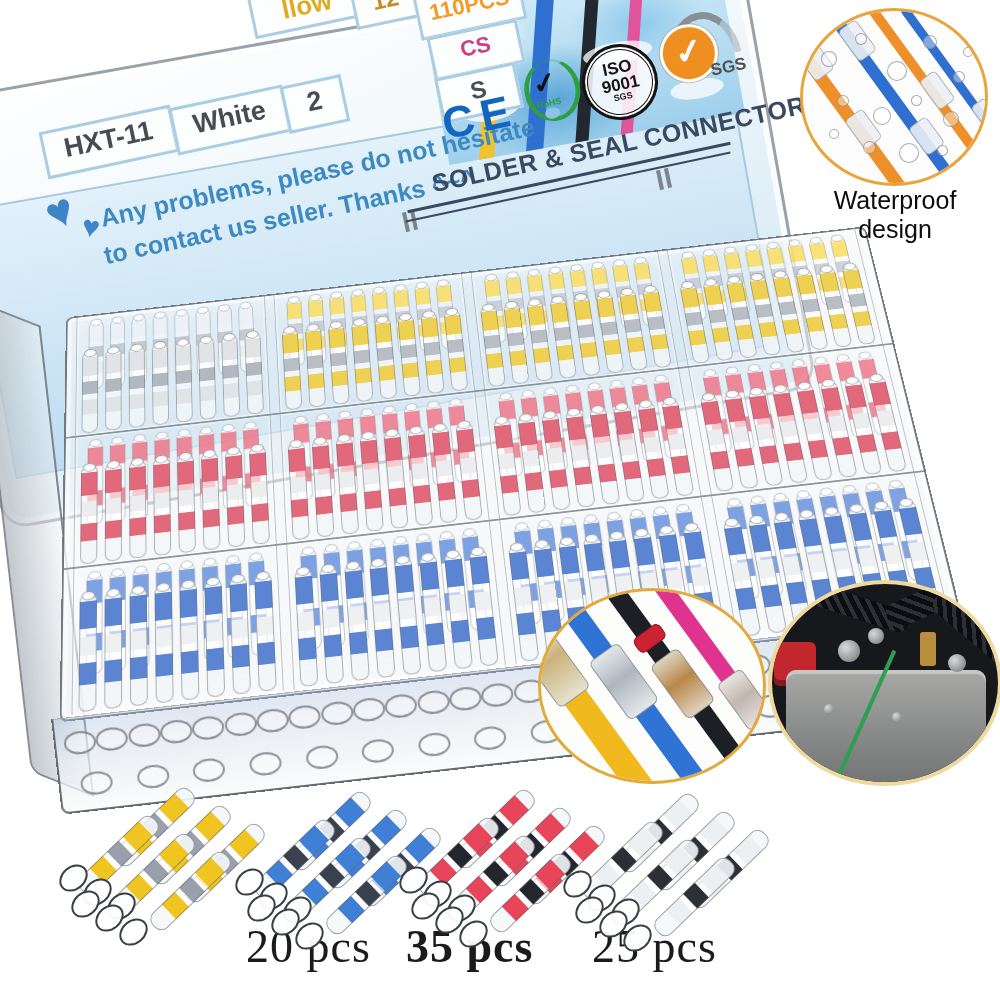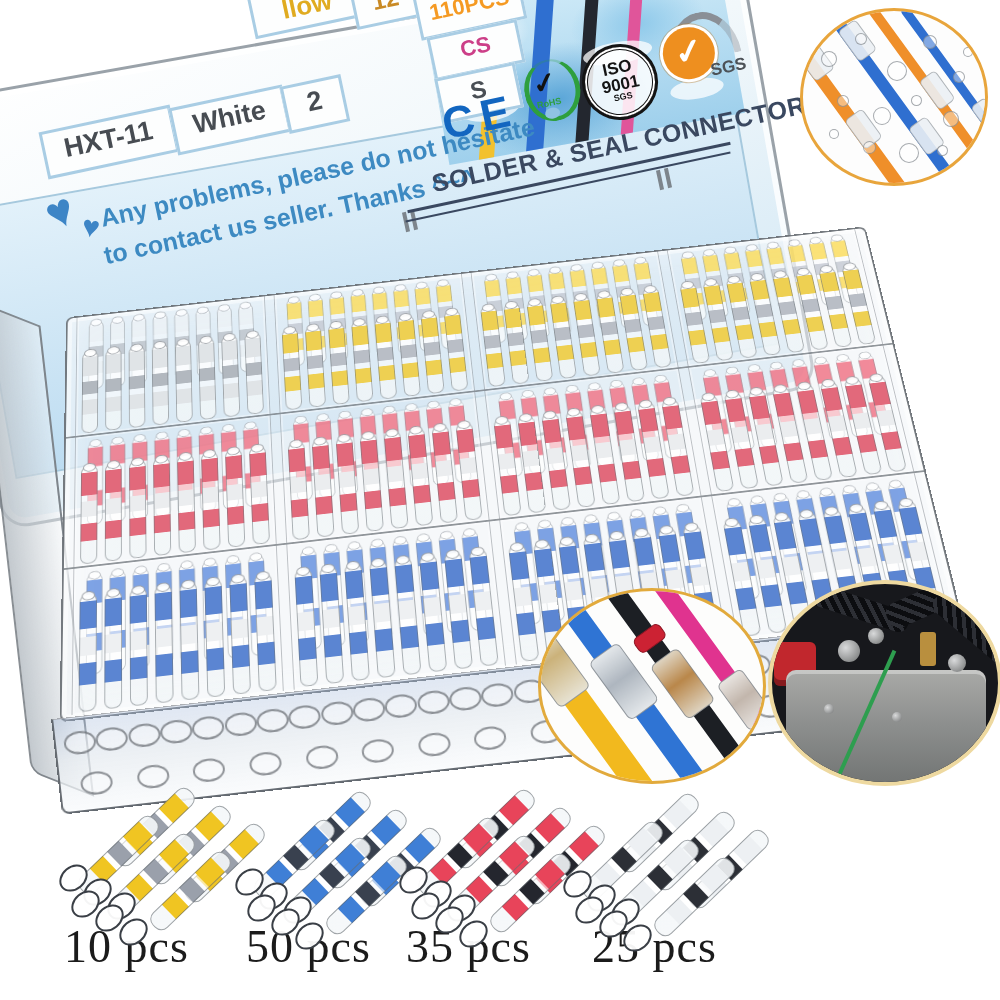--- a/index.html
+++ b/index.html
@@ -231,20 +231,21 @@
       <div class="droplet" style="left: 34px; top: 84px; width: 10px; height: 10px;"></div>
       <div class="droplet" style="left: 70px; top: 96px; width: 16px; height: 16px;"></div>
       <div class="droplet" style="left: 108px; top: 84px; width: 9px; height: 9px;"></div>
       <div class="droplet" style="left: 140px; top: 100px; width: 14px; height: 14px;"></div>
       <div class="droplet" style="left: 60px; top: 130px; width: 11px; height: 11px;"></div>
       <div class="droplet" style="left: 96px; top: 132px; width: 18px; height: 18px;"></div>
       <div class="droplet" style="left: 134px; top: 134px; width: 9px; height: 9px;"></div>
       <div class="droplet" style="left: 26px; top: 118px; width: 8px; height: 8px;"></div>
       <div class="droplet" style="left: 160px; top: 36px; width: 8px; height: 8px;"></div>
     </div>
+  <div class="abs" id="wp-caption">Waterproof design</div>
 
   <div class="abs" id="box-rot">
     <div id="box-side"></div>
     <div id="box-top">
       <div class="box-row" style="height:150px;">
           <div class="compartment">
             <div class="rank back">
               <div class="capsule" style="--c: #e0e4e7; --b: #b2b8bf; height: 92px;"></div>
               <div class="capsule" style="--c: #e0e4e7; --b: #b2b8bf; height: 92px;"></div>
               <div class="capsule" style="--c: #e0e4e7; --b: #b2b8bf; height: 92px;"></div>
@@ -587,50 +588,49 @@
     <div class="bolt" style="left:66px;top:56px;width:22px;height:22px;"></div>
     <div class="bolt" style="left:96px;top:44px;width:16px;height:16px;"></div>
     <div class="bolt" style="left:176px;top:70px;width:18px;height:18px;"></div>
     <div class="bolt" style="left:52px;top:120px;width:10px;height:10px;"></div>
     <div class="bolt" style="left:120px;top:128px;width:10px;height:10px;"></div>
     <div id="eng-brass"></div>
     <div id="eng-green"></div>
   </div>
 
   <div class="abs bundle" style="left:52px;top:782px;width:210px;height:200px;">
-    <div class="bundle-label" style="left:12px;top:138px;">10 pcs</div>
   <div class="tube" style="--c: #f0c522; --b: #9aa0ab; left: 92px; top: -6px;"></div>
       <div class="tube" style="--c: #f0c522; --b: #9aa0ab; left: 128px; top: 12px;"></div>
       <div class="tube" style="--c: #f0c522; --b: #9aa0ab; left: 162px; top: 30px;"></div>
       <div class="tube" style="--c: #f0c522; --b: #9aa0ab; left: 56px; top: 22px;"></div>
       <div class="tube" style="--c: #f0c522; --b: #9aa0ab; left: 92px; top: 40px;"></div>
       <div class="tube" style="--c: #f0c522; --b: #9aa0ab; left: 128px; top: 58px;"></div>
       <div class="ring" style="left: 6px; top: 84px; transform: rotate(-40deg);"></div>
       <div class="ring" style="left: 30px; top: 98px; transform: rotate(-40deg);"></div>
       <div class="ring" style="left: 54px; top: 112px; transform: rotate(-40deg);"></div>
       <div class="ring" style="left: 18px; top: 110px; transform: rotate(-40deg);"></div>
       <div class="ring" style="left: 42px; top: 124px; transform: rotate(-40deg);"></div>
       <div class="ring" style="left: 66px; top: 138px; transform: rotate(-40deg);"></div>
     </div>
   <div class="abs bundle" style="left:228px;top:786px;width:200px;height:200px;">
-    <div class="bundle-label" style="left:18px;top:134px;">50 pcs</div>
+    <div class="bundle-label" style="left:18px;top:134px;">20 pcs</div>
   <div class="tube" style="--c: #3f7fd6; --b: #39414f; left: 92px; top: -6px;"></div>
       <div class="tube" style="--c: #3f7fd6; --b: #39414f; left: 128px; top: 12px;"></div>
       <div class="tube" style="--c: #3f7fd6; --b: #39414f; left: 162px; top: 30px;"></div>
       <div class="tube" style="--c: #3f7fd6; --b: #39414f; left: 56px; top: 22px;"></div>
       <div class="tube" style="--c: #3f7fd6; --b: #39414f; left: 92px; top: 40px;"></div>
       <div class="tube" style="--c: #3f7fd6; --b: #39414f; left: 128px; top: 58px;"></div>
       <div class="ring" style="left: 6px; top: 84px; transform: rotate(-40deg);"></div>
       <div class="ring" style="left: 30px; top: 98px; transform: rotate(-40deg);"></div>
       <div class="ring" style="left: 54px; top: 112px; transform: rotate(-40deg);"></div>
       <div class="ring" style="left: 18px; top: 110px; transform: rotate(-40deg);"></div>
       <div class="ring" style="left: 42px; top: 124px; transform: rotate(-40deg);"></div>
       <div class="ring" style="left: 66px; top: 138px; transform: rotate(-40deg);"></div>
     </div>
-  <div class="abs bundle" style="left:392px;top:784px;width:190px;height:200px;">
+  <div class="abs bundle" style="left:392px;top:784px;width:190px;height:200px;font-weight:bold;">
     <div class="bundle-label" style="left:14px;top:136px;">35 pcs</div>
   <div class="tube" style="--c: #e8445a; --b: #24262e; left: 92px; top: -6px;"></div>
       <div class="tube" style="--c: #e8445a; --b: #24262e; left: 128px; top: 12px;"></div>
       <div class="tube" style="--c: #e8445a; --b: #24262e; left: 162px; top: 30px;"></div>
       <div class="tube" style="--c: #e8445a; --b: #24262e; left: 56px; top: 22px;"></div>
       <div class="tube" style="--c: #e8445a; --b: #24262e; left: 92px; top: 40px;"></div>
       <div class="tube" style="--c: #e8445a; --b: #24262e; left: 128px; top: 58px;"></div>
       <div class="ring" style="left: 6px; top: 84px; transform: rotate(-40deg);"></div>
       <div class="ring" style="left: 30px; top: 98px; transform: rotate(-40deg);"></div>
       <div class="ring" style="left: 54px; top: 112px; transform: rotate(-40deg);"></div>

